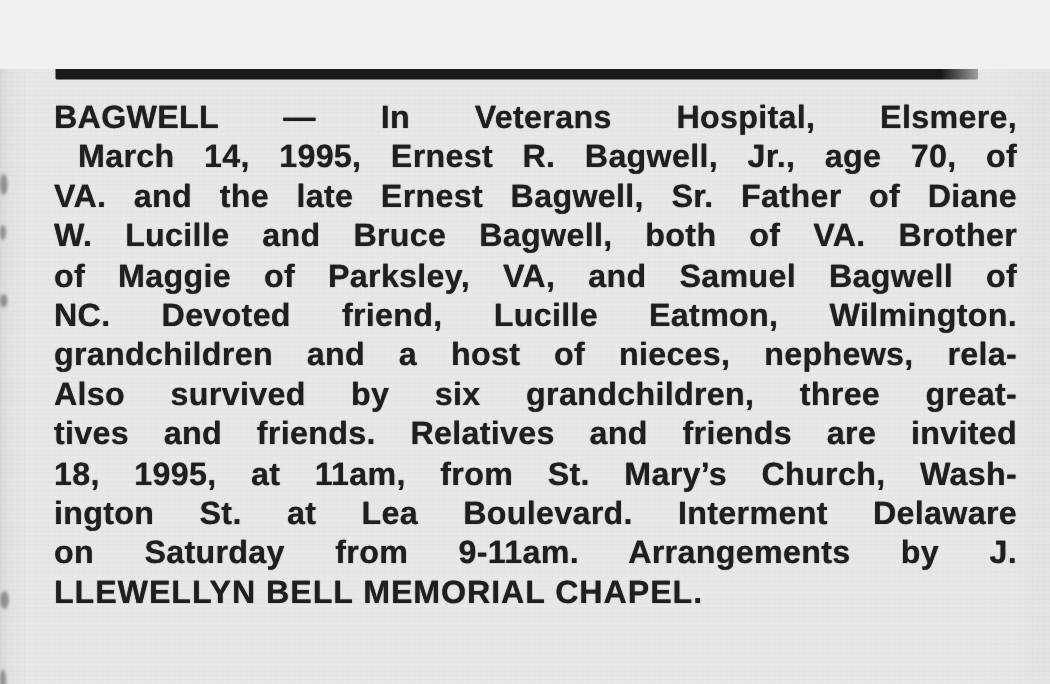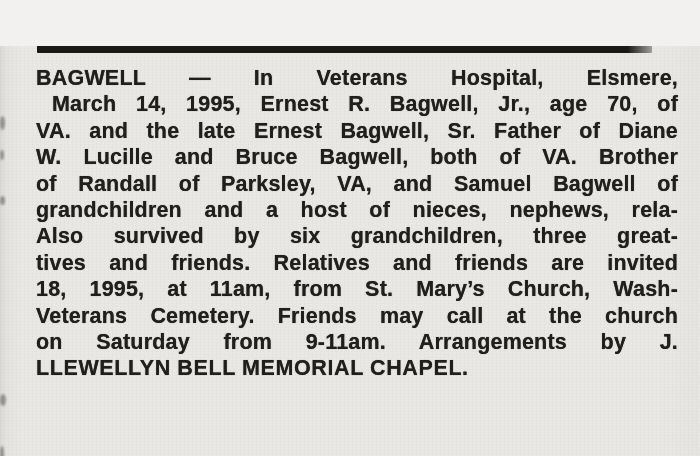--- a/index.html
+++ b/index.html
@@ -96,26 +96,27 @@
 
 <div class="page">
 
   <div class="top-rule"></div>
 
   <div class="article">
     <div class="ln">BAGWELL — In Veterans Hospital, Elsmere,</div>
     <div class="ln indent">March 14, 1995, Ernest R. Bagwell, Jr., age 70, of</div>
     <div class="ln">VA. and the late Ernest Bagwell, Sr. Father of Diane</div>
     <div class="ln">W. Lucille and Bruce Bagwell, both of VA. Brother</div>
-    <div class="ln">of Randall of Parksley, VA, and Samuel Bagwell of</div>
+    <div class="ln">of Maggie of Parksley, VA, and Samuel Bagwell of</div>
+    <div class="ln">NC. Devoted friend, Lucille Eatmon, Wilmington.</div>
     <div class="ln">grandchildren and a host of nieces, nephews, rela-</div>
     <div class="ln">Also survived by six grandchildren, three great-</div>
     <div class="ln">tives and friends. Relatives and friends are invited</div>
     <div class="ln">18, 1995, at 11am, from St. Mary’s Church, Wash-</div>
-    <div class="ln">Veterans Cemetery. Friends may call at the church</div>
+    <div class="ln">ington St. at Lea Boulevard. Interment Delaware</div>
     <div class="ln">on Saturday from 9-11am. Arrangements by J.</div>
     <div class="ln last">LLEWELLYN BELL MEMORIAL CHAPEL.</div>
   </div>
 
   <div class="bottom-rule">
     <div class="r1"></div>
     <div class="r2"></div>
   </div>
 
   <div class="smudge s1"></div>

